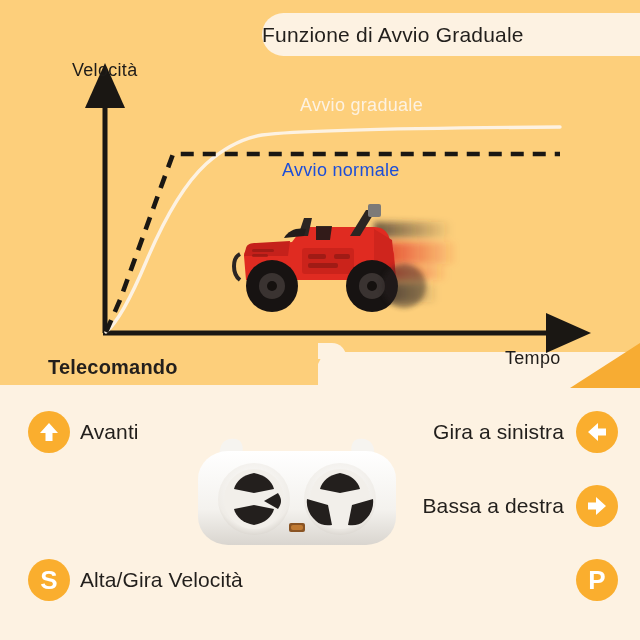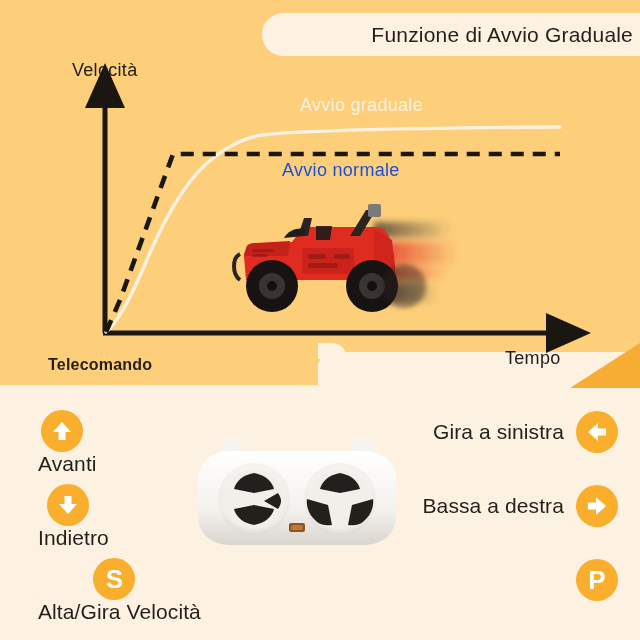--- a/index.html
+++ b/index.html
@@ -53,21 +53,21 @@
   
   .title-banner {
     position: absolute;
     left: 262px; top: 13px;
     width: 378px; height: 43px;
     background: #fdf2e2;
     border-top-left-radius: 22px;
     border-bottom-left-radius: 22px;
     display: flex;
     align-items: center;
-    justify-content: flex-end;
+    justify-content: flex-start;
     box-sizing: border-box;
     padding-right: 7px;
   }
   .title-banner span {
     font-size: 21px;
     color: #221f1c;
     letter-spacing: .2px;
     white-space: nowrap;
   }
 
@@ -101,33 +101,33 @@
     position: absolute;
     left: 224px; top: 196px;
     width: 236px; height: 128px;
   }
   .car-svg { width: 100%; height: 100%; display: block; }
 
   
   .bottom-title {
     position: absolute;
     left: 48px; top: 356px;
-    font-size: 16px;
+    font-size: 20px;
     font-weight: bold;
     color: #231f1c;
     letter-spacing: .2px;
   }
 
   .ctrl {
     position: absolute;
     display: flex;
     align-items: center;
     height: 44px;
   }
-  .ctrl.left  { left: 28px; flex-direction: column; }
+  .ctrl.left  { left: 28px; }
   .ctrl.right { right: 22px; flex-direction: row-reverse; }
 
   .ctrl-row-1 { top: 410px; }
   .ctrl-row-2 { top: 484px; }
   .ctrl-row-3 { top: 558px; }
 
   .ctrl-icon {
     width: 42px; height: 42px;
     border-radius: 50%;
     background: #faae2e;
@@ -306,28 +306,20 @@
 
   <div class="ctrl left ctrl-row-1">
     <div class="ctrl-icon">
       <svg width="24" height="24" viewBox="0 0 24 24">
           <path d="M12 3 L21 13 L15.5 13 L15.5 21 L8.5 21 L8.5 13 L3 13 Z" fill="#ffffff"></path>
         </svg>
     </div>
     <div class="ctrl-text">Avanti</div>
   </div>
 
-  <div class="ctrl left ctrl-row-2">
-    <div class="ctrl-icon">
-      <svg width="24" height="24" viewBox="0 0 24 24">
-          <path d="M12 21 L3 11 L8.5 11 L8.5 3 L15.5 3 L15.5 11 L21 11 Z" fill="#ffffff"></path>
-        </svg>
-    </div>
-    <div class="ctrl-text">Indietro</div>
-  </div>
 
   <div class="ctrl left ctrl-row-3">
     <div class="ctrl-icon">S</div>
     <div class="ctrl-text">Alta/Gira Velocità</div>
   </div>
 
   <div class="ctrl right ctrl-row-1">
     <div class="ctrl-icon">
       <svg width="24" height="24" viewBox="0 0 24 24">
           <path d="M3 12 L13 3 L13 8.5 L21 8.5 L21 15.5 L13 15.5 L13 21 Z" fill="#ffffff"></path>

